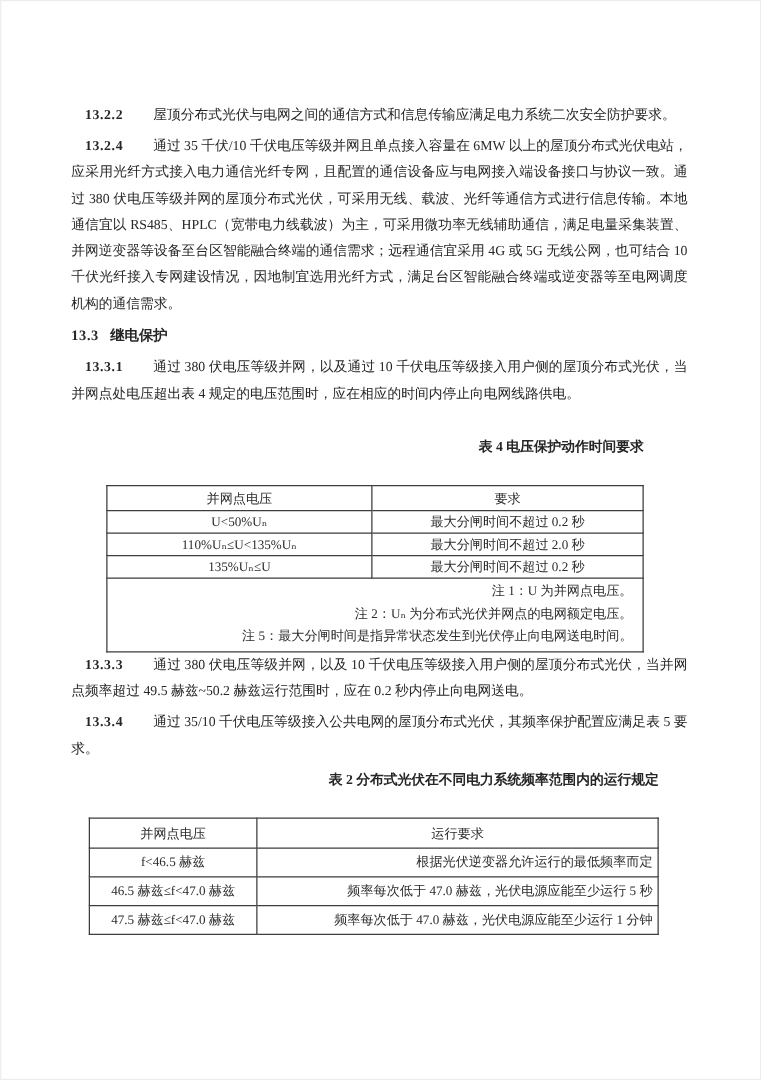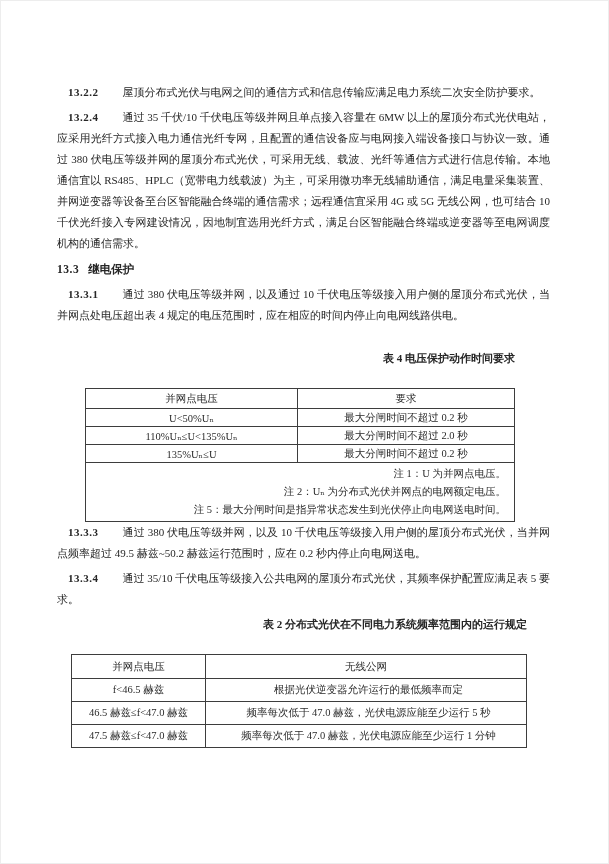--- a/index.html
+++ b/index.html
@@ -59,21 +59,21 @@
   .t4 .c1{width:212px;}
   .t4 td.notescell{
     text-align:right;
     padding:2px 8px;
     line-height:18px;
     height:auto;
   }
   .t5 th{height:21px;}
   .t5 td{height:20px;}
   .t5 .c1{width:134px;}
-  .t5 td.req{text-align:center;padding-left:9px;}
+  .t5 td.req{text-align:right;padding-left:9px;}
   .afterTable{margin-top:5px;}
 </style>
 </head>
 <body>
 
 <div class="page">
 
   <p class="clause">
     <span class="cnum">13.2.2</span><span class="ctext">屋顶分布式光伏与电网之间的通信方式和信息传输应满足电力系统二次安全防护要求。</span>
   </p>
@@ -140,21 +140,21 @@
   <div class="tblblock t5block">
     <div class="tbltitle">表 2  分布式光伏在不同电力系统频率范围内的运行规定</div>
     <table class="t5">
       <colgroup>
           <col class="c1">
           <col>
         </colgroup>
       <thead>
         <tr>
           <th>并网点电压</th>
-          <th>无线公网</th>
+          <th>运行要求</th>
         </tr>
       </thead>
       <tbody>
         <tr>
           <td>f&lt;46.5 赫兹</td>
           <td class="req">根据光伏逆变器允许运行的最低频率而定</td>
         </tr>
         <tr>
           <td>46.5 赫兹≤f&lt;47.0 赫兹</td>
           <td class="req">频率每次低于 47.0 赫兹，光伏电源应能至少运行 5 秒</td>

